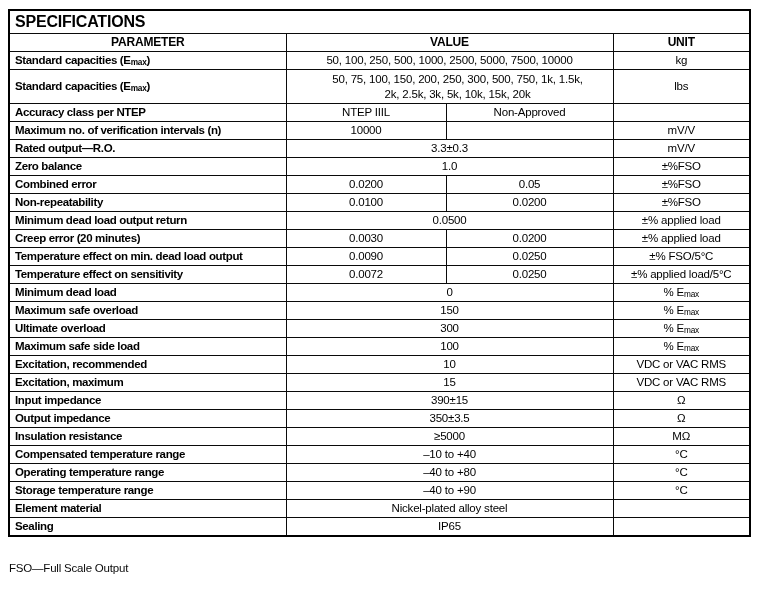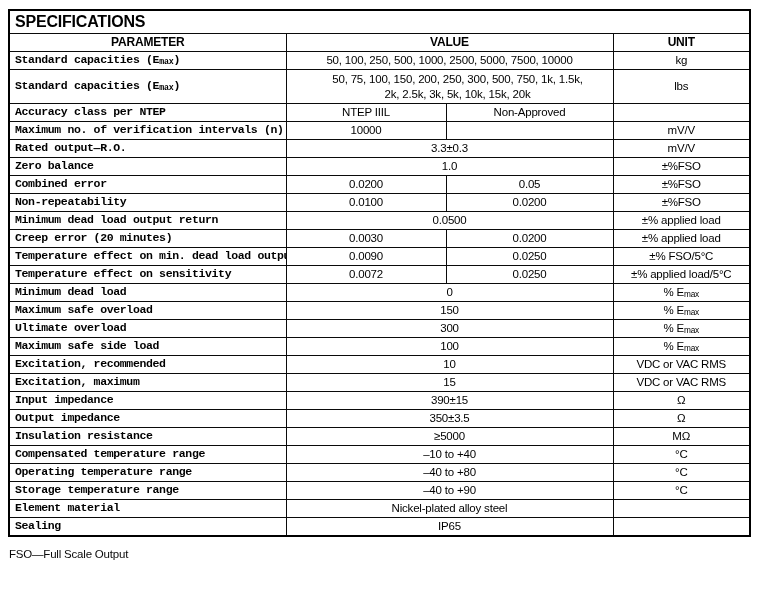--- a/index.html
+++ b/index.html
@@ -51,41 +51,40 @@
   }
   .spec-table tbody td {
     font-size: 11.5px;
     height: 15px;
   }
   td.param {
     font-weight: bold;
     text-align: left;
     letter-spacing: -0.35px;
     white-space: nowrap;
-    font-family: Liberation Mono, monospace;
   }
   td.val, td.unit {
     text-align: center;
   }
   tr.tall td {
     height: 31px;
   }
   tr.tall td.val {
     padding-left: 44px;
     padding-right: 28px;
   }
   sub {
     font-size: 0.72em;
     vertical-align: baseline;
     position: relative;
     top: 0.12em;
     letter-spacing: -0.2px;
   }
   .footnote {
-    margin-top: 11px;
+    margin-top: 25px;
     margin-left: 1px;
     font-size: 11.5px;
     letter-spacing: -0.2px;
     color: #0a0a0a;
   }
 </style>
 </head>
 <body>
 
 <div class="page">

